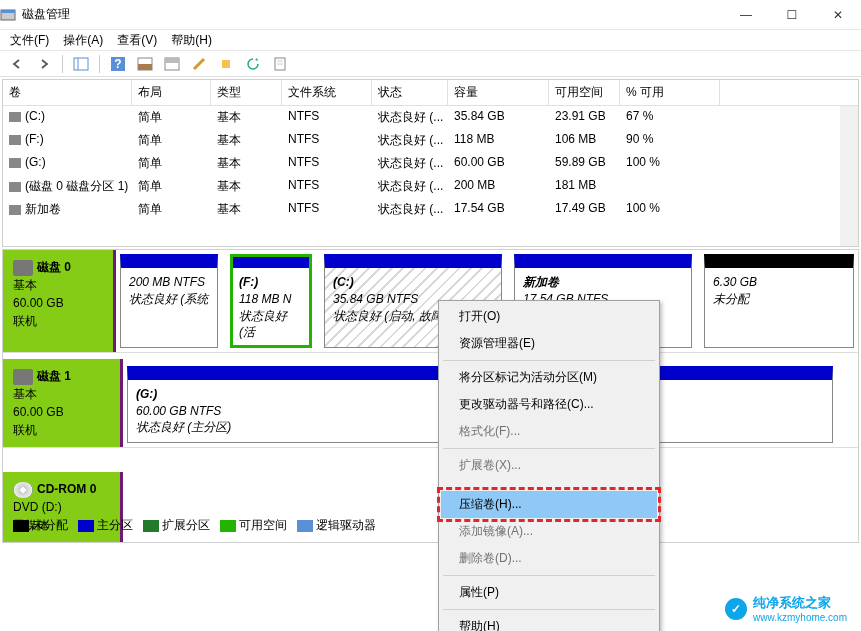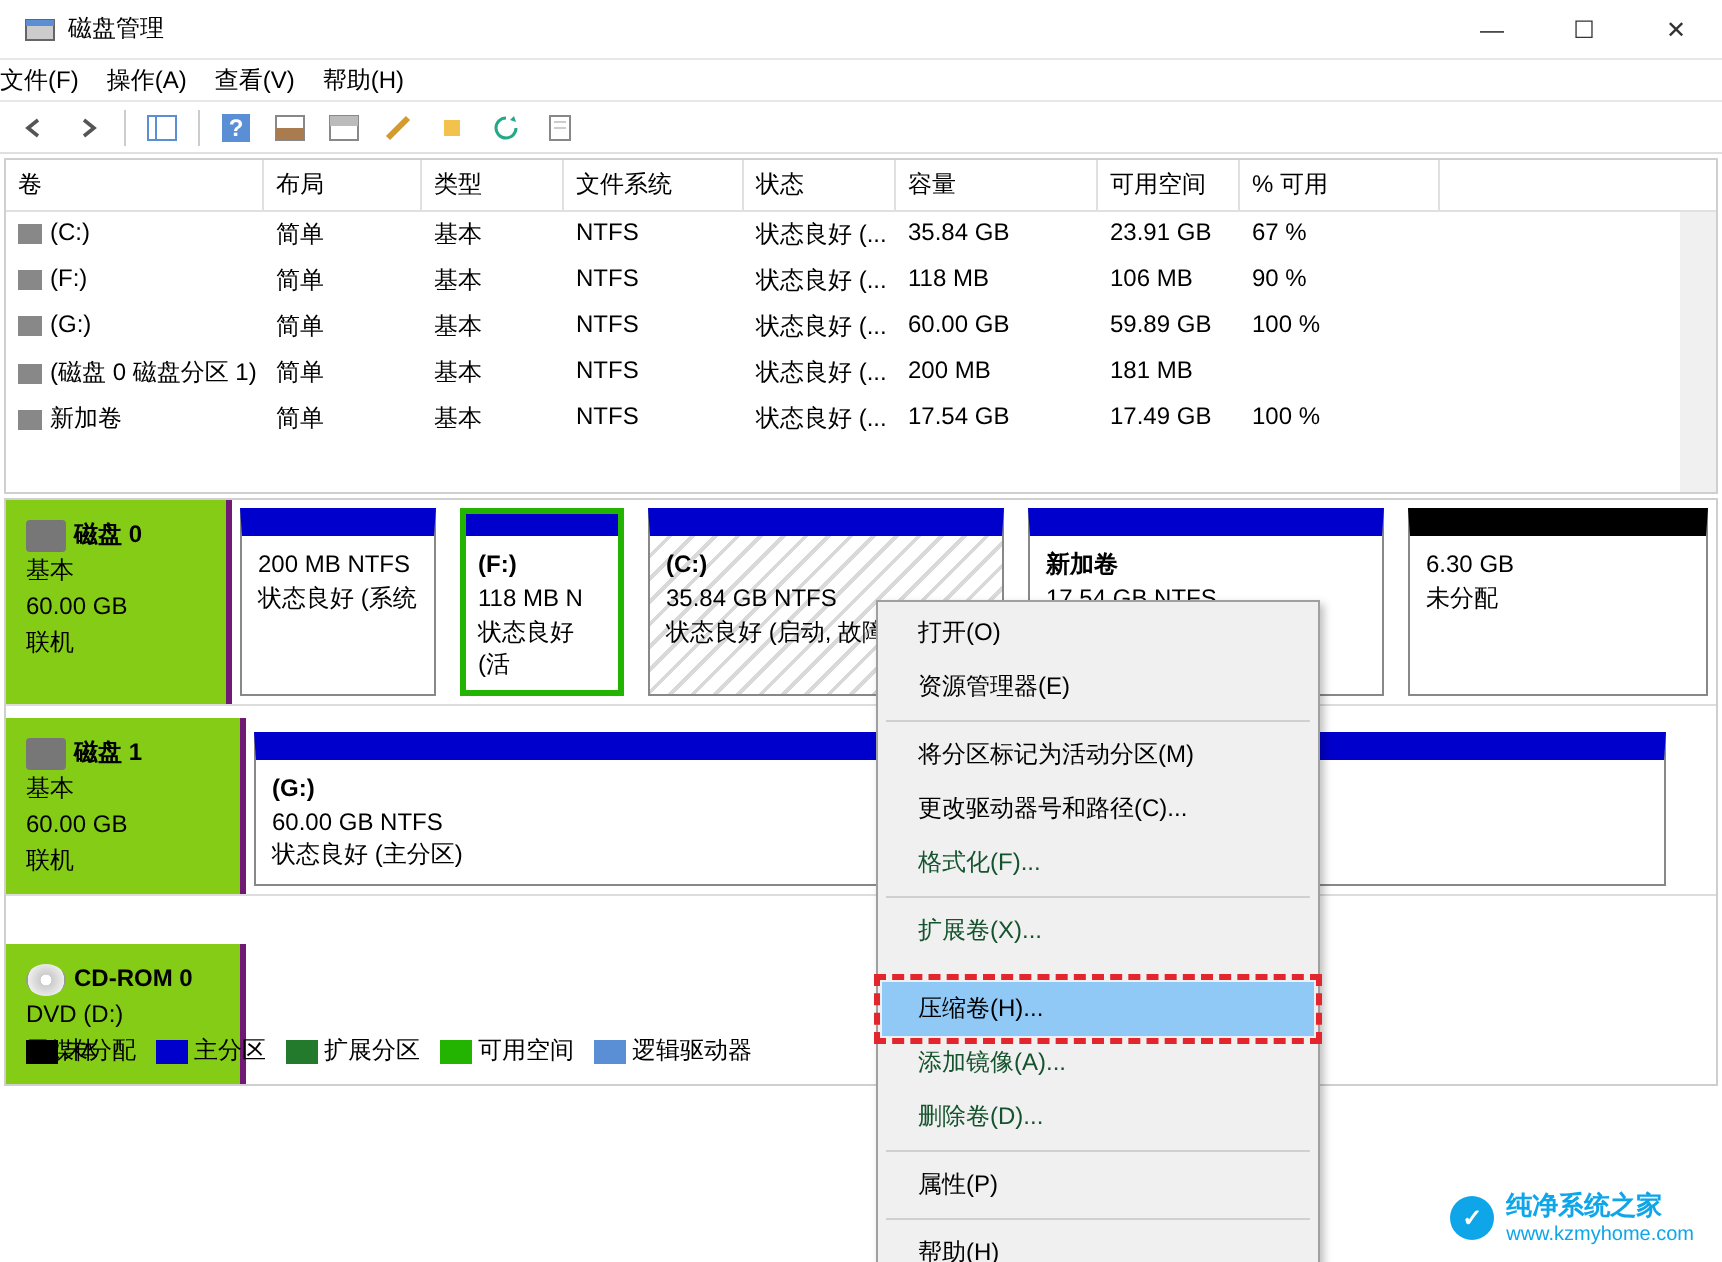--- a/index.html
+++ b/index.html
@@ -1,24 +1,24 @@
 <!DOCTYPE html>
 <html><head>
 <meta charset="utf-8">
 <style>
 * { box-sizing: border-box; margin: 0; padding: 0; font-family: "Microsoft YaHei", "Segoe UI", sans-serif; font-size: 12px; }
 body { background: #fff; width: 861px; height: 631px; position: relative; overflow: hidden; }
 
-.titlebar { height: 30px; display: flex; align-items: center; padding-left: 12px; border-bottom: 1px solid #e8e8e8; justify-content: center; }
+.titlebar { height: 30px; display: flex; align-items: center; padding-left: 0; border-bottom: 1px solid #e8e8e8; justify-content: center; }
 .titlebar .icon { width: 16px; height: 16px; margin-right: 6px; }
 .titlebar .title { flex: 1; }
 .winbtns { display: flex; }
 .winbtn { width: 46px; height: 30px; display: flex; align-items: center; justify-content: center; color: #333; }
 
-.menubar { height: 21px; display: flex; align-items: center; gap: 14px; border-bottom: 1px solid #e8e8e8; }
+.menubar { height: 21px; display: flex; align-items: center; padding-left: 10px; gap: 14px; border-bottom: 1px solid #e8e8e8; }
 .menubar span { cursor: default; }
 
 .toolbar { height: 26px; display: flex; align-items: center; padding: 2px 6px; gap: 5px; border-bottom: 1px solid #e0e0e0; }
 .tbtn { width: 22px; height: 22px; display: flex; align-items: center; justify-content: center; border: 1px solid transparent; }
 .tsep { width: 1px; height: 18px; background: #ccc; margin: 0 2px; }
 
 .tablewrap { border: 1px solid #cfcfcf; margin: 2px; }
 .thead { display: flex; background: #fff; border-bottom: 1px solid #e0e0e0; }
 .thead div { padding: 4px 6px; border-right: 1px solid #e0e0e0; }
 .col0{width:129px}.col1{width:79px}.col2{width:71px}.col3{width:90px}.col4{width:76px}.col5{width:101px}.col6{width:71px}.col7{width:100px}
@@ -27,35 +27,35 @@
 .trow div { padding:3px 6px; white-space:nowrap; overflow:hidden; }
 .vicon { width:12px;height:10px;display:inline-block;background:#888;margin-right:4px;vertical-align:middle; }
 
 .graphwrap { border:1px solid #cfcfcf; margin:2px; overflow:hidden; flex:1; position:relative; }
 .disk { display:flex; min-height:95px; }
 .disk + .disk { border-top:1px solid #ddd;align-items:flex-end; }
 .dleft { width:120px; padding:8px 10px; border-right:3px solid #701a75; line-height:1.5; background:#84cc16;}
 .dleft .dname { font-weight:bold; }
 .dicon { width:20px;height:16px;display:inline-block;vertical-align:middle;margin-right:4px;background:#777;border-radius:2px; }
 .dicon.cd { border-radius:50%; background:radial-gradient(circle,#fff 20%,#ccc 22%,#eee 70%,#999 72%); }
-.dright { flex:1; display:flex; padding:4px; gap:12px; position:relative; }
+.dright { flex:1; display:flex; padding:4px; gap:12px; position:relative;font-style:italic; }
 .part { border:1px solid #888; border-top:14px solid #0000cd; padding:6px 8px; line-height:1.4; background:#fff; overflow:hidden;}
 .part.c { position:relative; }
 .part.c::after{content:'';position:absolute;inset:-14px 0 0 0;pointer-events:none;
   background-image:repeating-linear-gradient(135deg,rgba(0,0,0,.15) 0 2px,transparent 2px 8px);}
 .part.unalloc { border-top-color:#000; }
 .part.f { outline:3px solid #22b400; outline-offset:-3px; }
 .plabel { font-weight:bold; }
 
 .legend { position:absolute; left:4px; bottom:4px; display:flex; gap:10px; align-items:center; font-size:12px; padding:4px 6px; }
 .lsw { display:inline-block; width:16px; height:12px; margin-right:3px; vertical-align:middle; }
 
 .ctxmenu { position:absolute; top:300px; left:438px; width:222px; background:#f0f0f0; border:1px solid #a0a0a0; box-shadow:2px 2px 4px rgba(0,0,0,.25); padding:2px; z-index:100;}
 .ctxmenu .mi { padding:5px 18px; cursor:default; }
-.ctxmenu .mi.disabled { color:#14532d; }
+.ctxmenu .mi.disabled { color:#737373; }
 .ctxmenu .sep { height:1px; background:#d0d0d0; margin:3px 2px; }
 .ctxmenu .mi.hl { background:#90c8f6; outline:3px dashed #e3262d; outline-offset:1px;margin-top:12px; }
 
 .watermark { position:absolute; right:6px; bottom:6px; display:flex; align-items:center; gap:6px; background:rgba(255,255,255,.85); padding:2px 8px; border-radius:12px;}
 .wmlogo { width:22px;height:22px;border-radius:50%;background:#0ea5e9;display:flex;align-items:center;justify-content:center;color:#fff;font-weight:bold; }
 .wmtext { color:#0ea5e9; font-weight:bold; font-size:13px;}
 
 svg{display:block}
 </style>
 </head>

